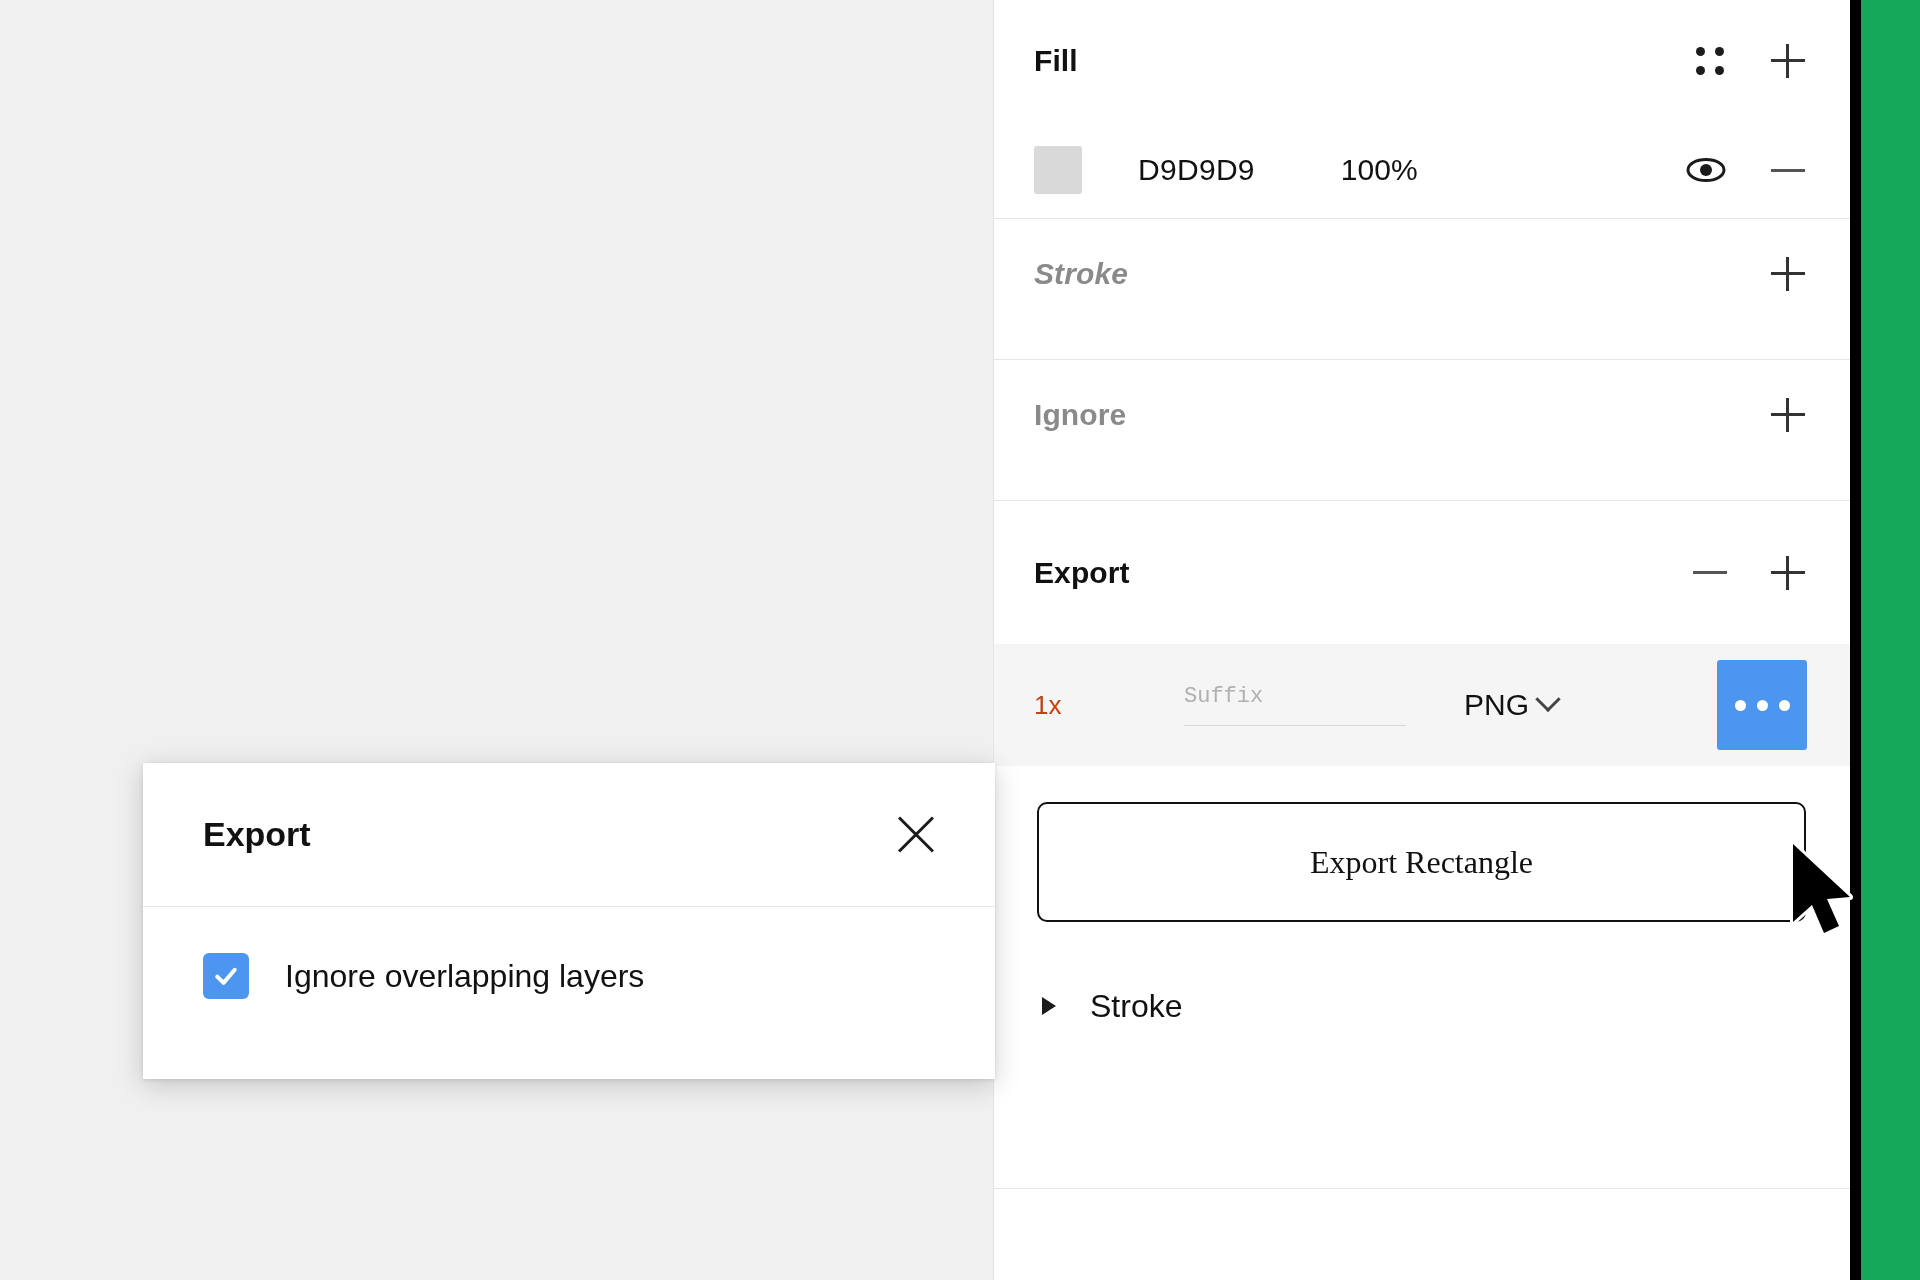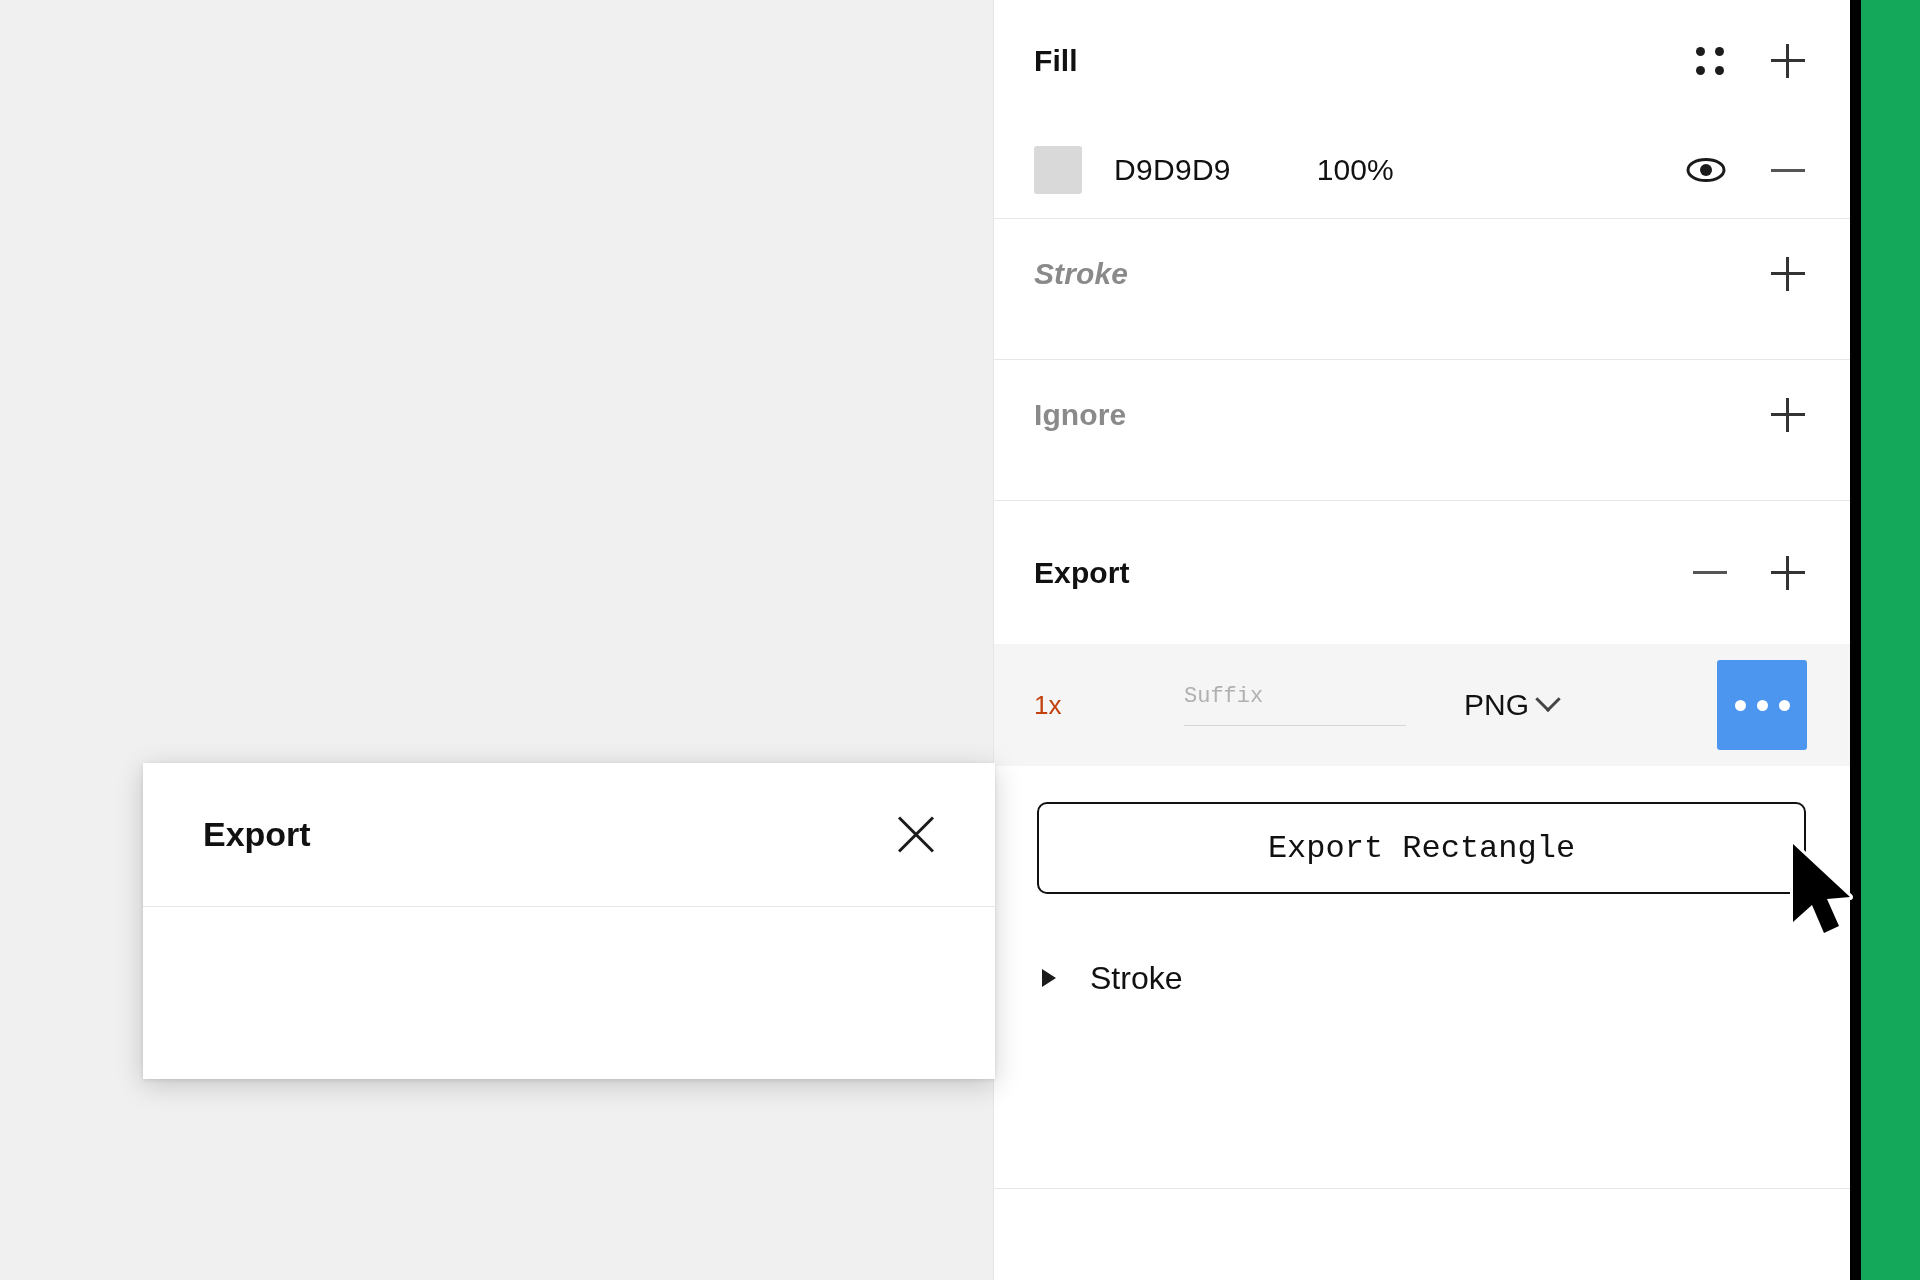--- a/index.html
+++ b/index.html
@@ -67,21 +67,21 @@
   
   .fill-row {
     display:flex; align-items:center;
     padding:0 34px 0 40px; height:96px;
   }
   .swatch {
     width:48px; height:48px; border-radius:3px;
     background:#d9d9d9; flex:none;
   }
   .fill-hex {
-    font-size:30px; color:#111; margin-left:32px;
+    font-size:30px; color:#111; margin-left:56px;
     letter-spacing:0.3px;
   }
   .fill-opacity {
     font-size:30px; color:#111; margin-left:86px;
   }
   .fill-row .sec-actions { margin-left:auto; gap:26px; }
 
   
   .export-row {
     display:flex; align-items:center;
@@ -113,24 +113,24 @@
     width:90px; height:90px;
     background:#4d96f0; border:0; border-radius:3px;
     display:flex; align-items:center; justify-content:center; gap:11px;
     margin-right:43px; cursor:pointer;
   }
   .more-btn i { width:11px; height:11px; border-radius:50%; background:#fff; display:block; }
 
   
   .export-btn-wrap { padding:36px 44px 0 43px; }
   .export-btn {
-    width:100%; height:92px;
+    width:100%; height:120px;
     border:2px solid #111; border-radius:10px;
     background:#fff; color:#111;
-    font-size:32px; font-family:Liberation Mono, monospace;
+    font-size:32px; font-family:Liberation Serif, serif;
     cursor:pointer;
   }
 
   
   .preview-row {
     display:flex; align-items:center; gap:34px;
     padding:50px 0 0 48px; height:118px;
   }
   .tri {
     width:0; height:0; flex:none;
@@ -300,20 +300,28 @@
 
   <div class="divider" style="position:absolute;top:1188px;"></div>
 </div>
 
 <div id="export-dialog">
   <div class="dlg-head">
     <span class="dlg-title">Export</span>
     <button class="close-btn"><span></span></button>
   </div>
   <div class="divider"></div>
+  <div class="dlg-body">
+    <span class="checkbox">
+      <svg width="30" height="30" viewBox="0 0 24 24">
+        <path d="M5 12.5 L10 17.5 L19 7" fill="none" stroke="#fff" stroke-width="3.2" stroke-linecap="round" stroke-linejoin="round"></path>
+      </svg>
+    </span>
+    <span class="cb-label">Ignore overlapping layers</span>
+  </div>
 </div>
 
 <div id="black-strip"></div>
 <div id="green-strip"></div>
 
 <svg id="cursor" viewBox="0 0 70 104">
   <path d="M7 6 L7 84 L26 67 L38 95 L53 88 L41 61 L64 59 Z" fill="#000" stroke="#fff" stroke-width="6" stroke-linejoin="round"></path>
   <path d="M7 6 L7 84 L26 67 L38 95 L53 88 L41 61 L64 59 Z" fill="#000"></path>
 </svg>
 

